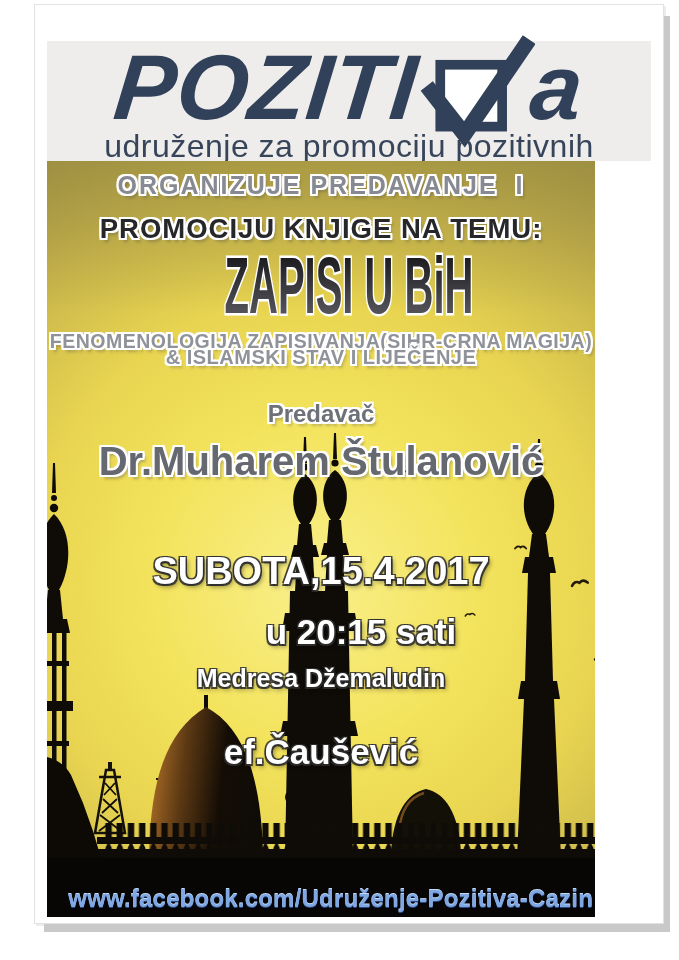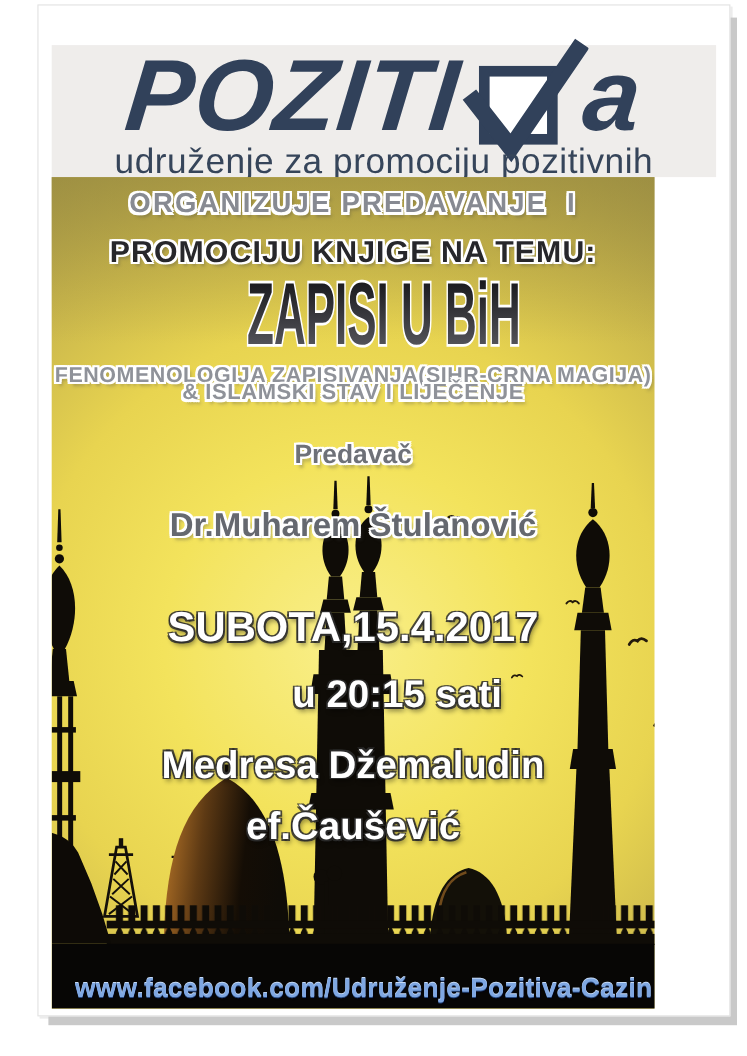--- a/index.html
+++ b/index.html
@@ -50,24 +50,24 @@
     text-shadow:-1.5px -1.5px 0 rgba(45,45,45,0.85),1.5px -1.5px 0 rgba(45,45,45,0.85),
                 -1.5px 1.5px 0 rgba(45,45,45,0.85),1.5px 1.5px 0 rgba(45,45,45,0.85),
                 2px 3px 5px rgba(0,0,0,0.45);
   }
   .org-line{top:11px;font-size:25px;letter-spacing:2px;color:#878a92;white-space:pre;}
   .promo-line{top:53px;font-size:27.5px;letter-spacing:1px;color:#27272b;}
   .book-title-svg{position:absolute;left:0;top:86px;}
   .sub1{top:170px;font-size:19.5px;letter-spacing:0.5px;color:#8f9299;}
   .sub2{top:185px;font-size:20px;letter-spacing:0.5px;color:#8f9299;}
   .lect-label{top:240px;font-size:24px;color:#6e7178;}
-  .lect-name{top:300px;font-size:30px;color:#65686f;}
+  .lect-name{top:278px;font-size:40px;color:#65686f;}
   .date-line{top:390px;font-size:38px;}
   .time-line{top:452px;font-size:35px;padding-left:40px;}
-  .venue1{top:516px;font-size:35px;}
+  .venue1{top:504px;font-size:25px;}
   .venue2{top:572px;font-size:35px;}
   .fb-url{
     position:absolute;right:2px;bottom:4px;font-weight:bold;font-size:24px;
     color:#7fa7e2;letter-spacing:0.2px;white-space:nowrap;
     text-shadow:0 -1px 0 #c4d9f6, 0 1px 0 #27497f, 1px 2px 1px rgba(0,0,20,0.6);
   }
 </style>
 </head>
 <body>
 

